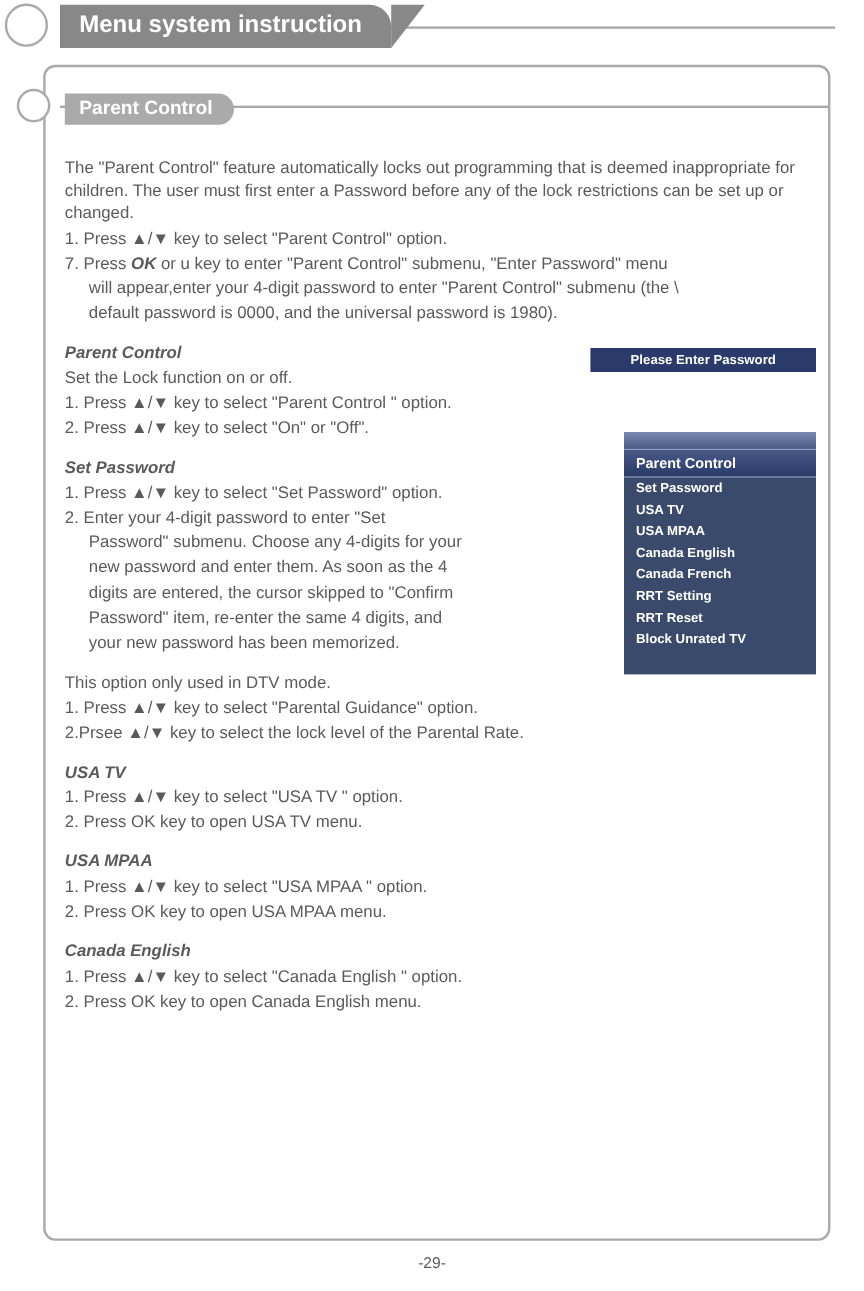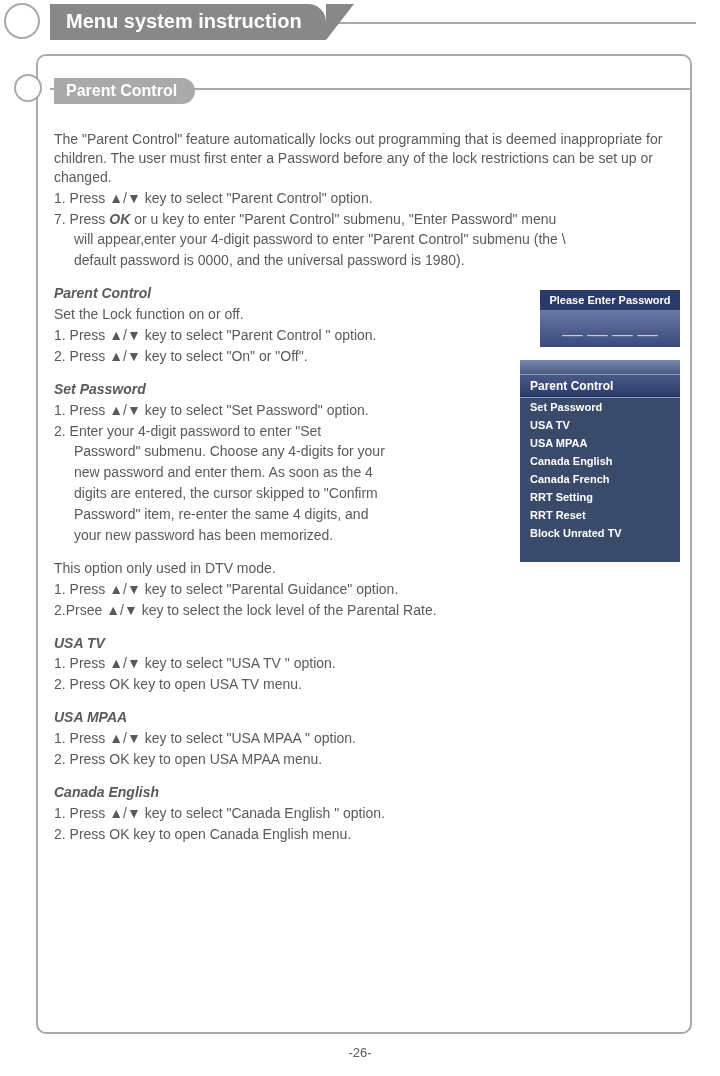--- a/index.html
+++ b/index.html
@@ -100,21 +100,21 @@
     }
     .content p { margin-bottom: 2px; }
     .content .block { margin-bottom: 14px; }
     .bold { font-weight: bold; font-style: italic; }
     .bold-n { font-weight: bold; font-style: italic; }
     .indent { padding-left: 20px; }
     .password-box {
       position: absolute;
       top: 290px;
       right: 40px;
-      width: 140px;
+      width: 188px;
     }
     .pw-header {
       background: #2a3a6a;
       color: #fff;
       font-size: 11px;
       text-align: center;
       padding: 4px 0;
       font-weight: bold;
     }
     .pw-body {
@@ -220,29 +220,28 @@
 
   <div class="block">
     <p class="bold">Canada English</p>
     <p>1. Press ▲/▼ key to select "Canada English " option.</p>
     <p>2. Press OK key to open Canada English menu.</p>
   </div>
 </div>
 
 <div class="password-box">
   <div class="pw-header">Please Enter Password</div>
-  <div class="pw-body">__  __  __  __</div>
 </div>
 
 <div class="menu-box">
   <div class="menu-top"></div>
   <div class="menu-title">Parent  Control</div>
   <div class="menu-item">Set Password</div>
   <div class="menu-item">USA TV</div>
   <div class="menu-item">USA MPAA</div>
   <div class="menu-item">Canada English</div>
   <div class="menu-item">Canada French</div>
   <div class="menu-item">RRT Setting</div>
   <div class="menu-item">RRT Reset</div>
   <div class="menu-item">Block Unrated TV</div>
 </div>
 
-<div class="footer">-26-</div>
+<div class="footer">-29-</div>
 
 </body></html>

